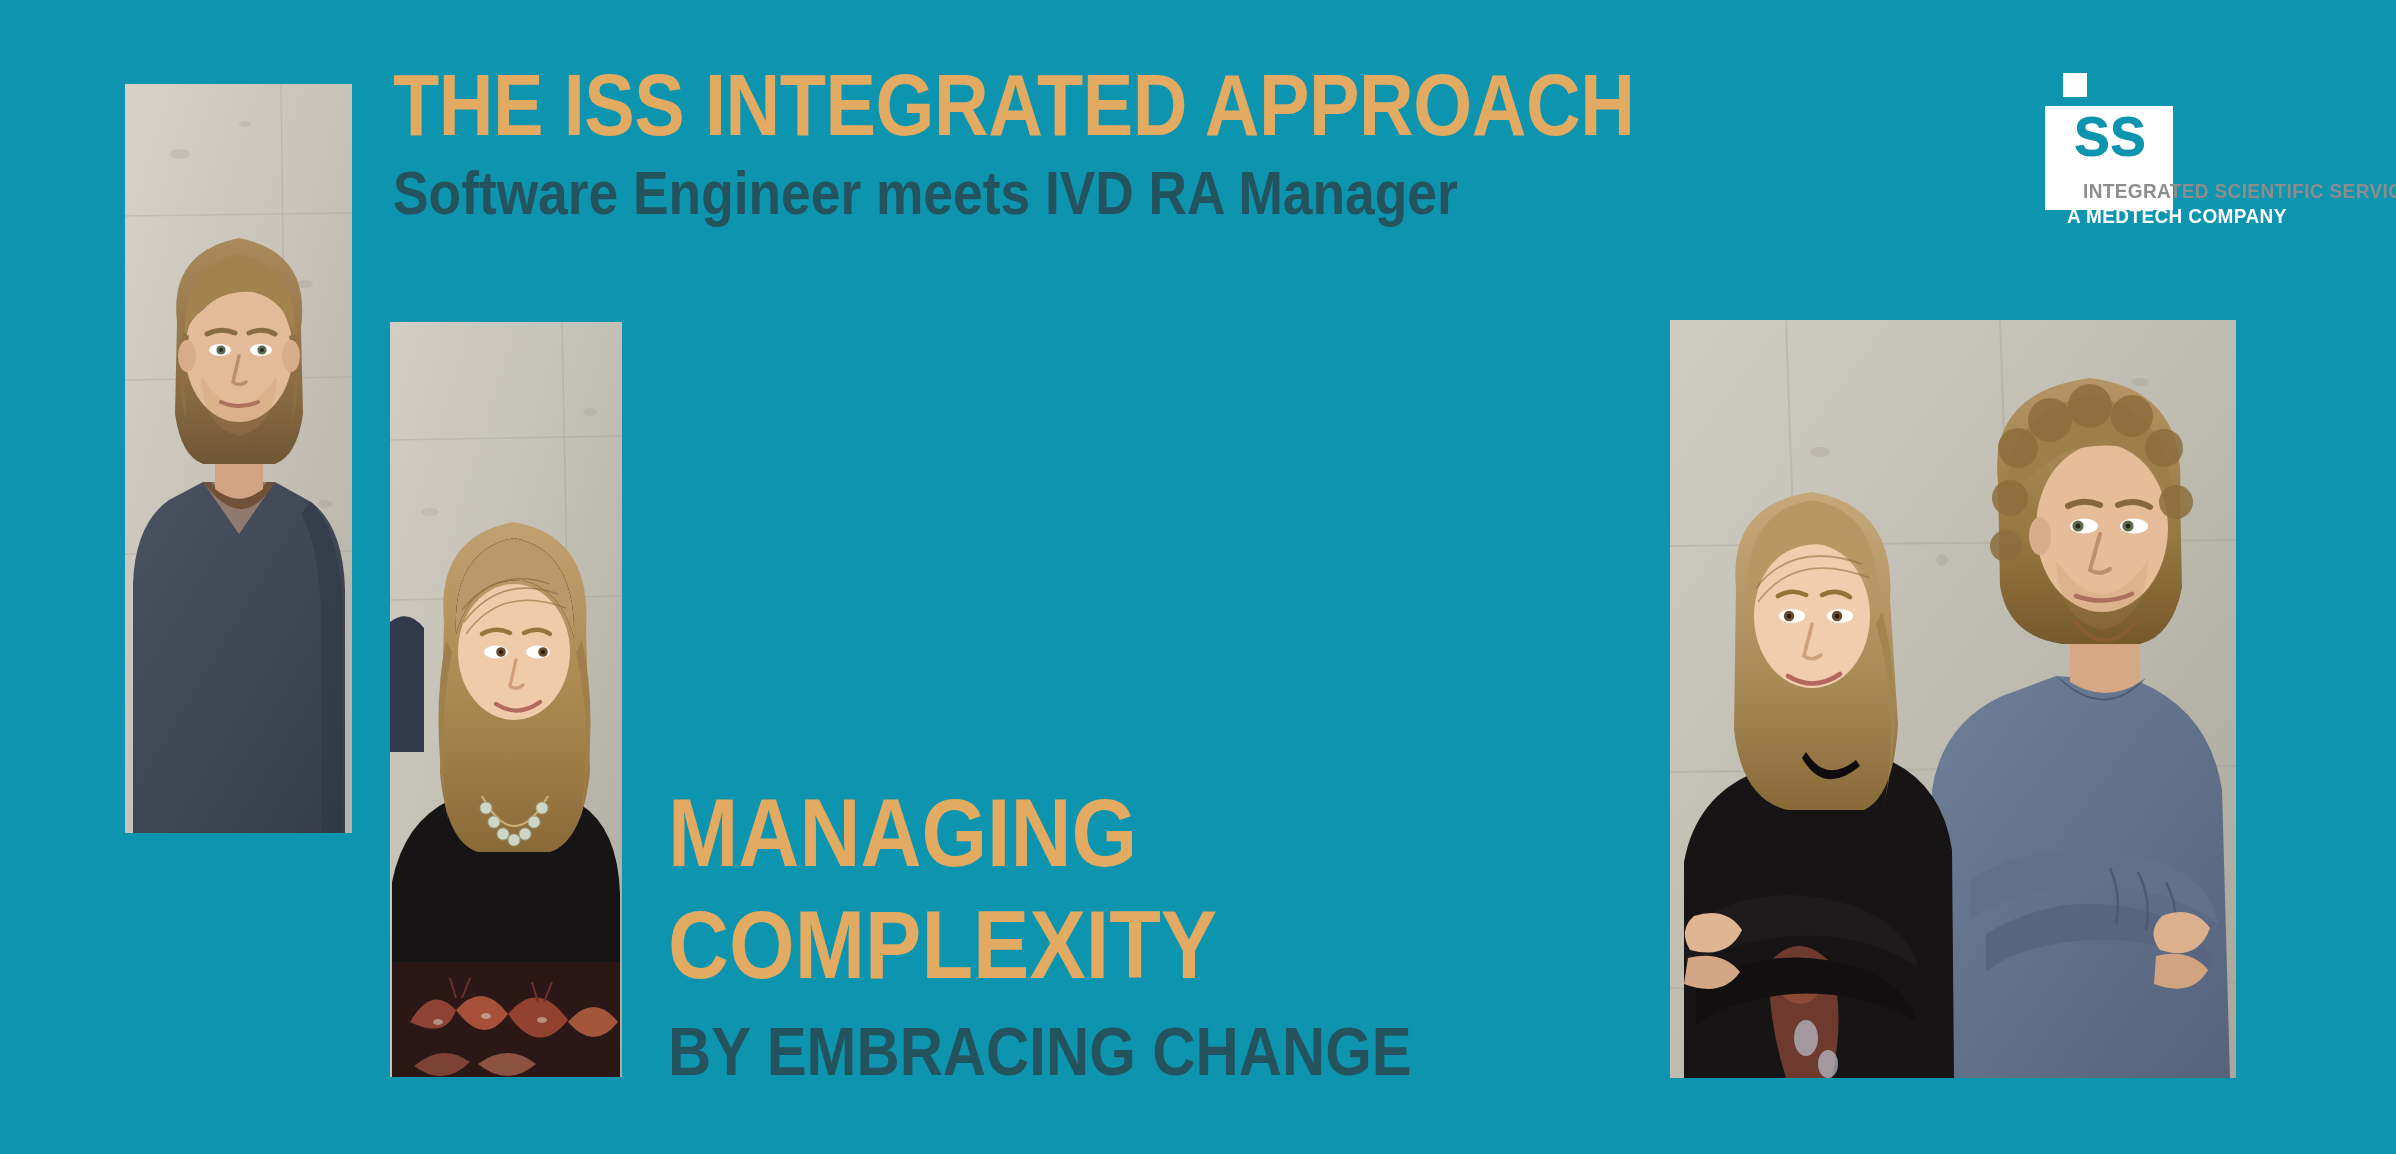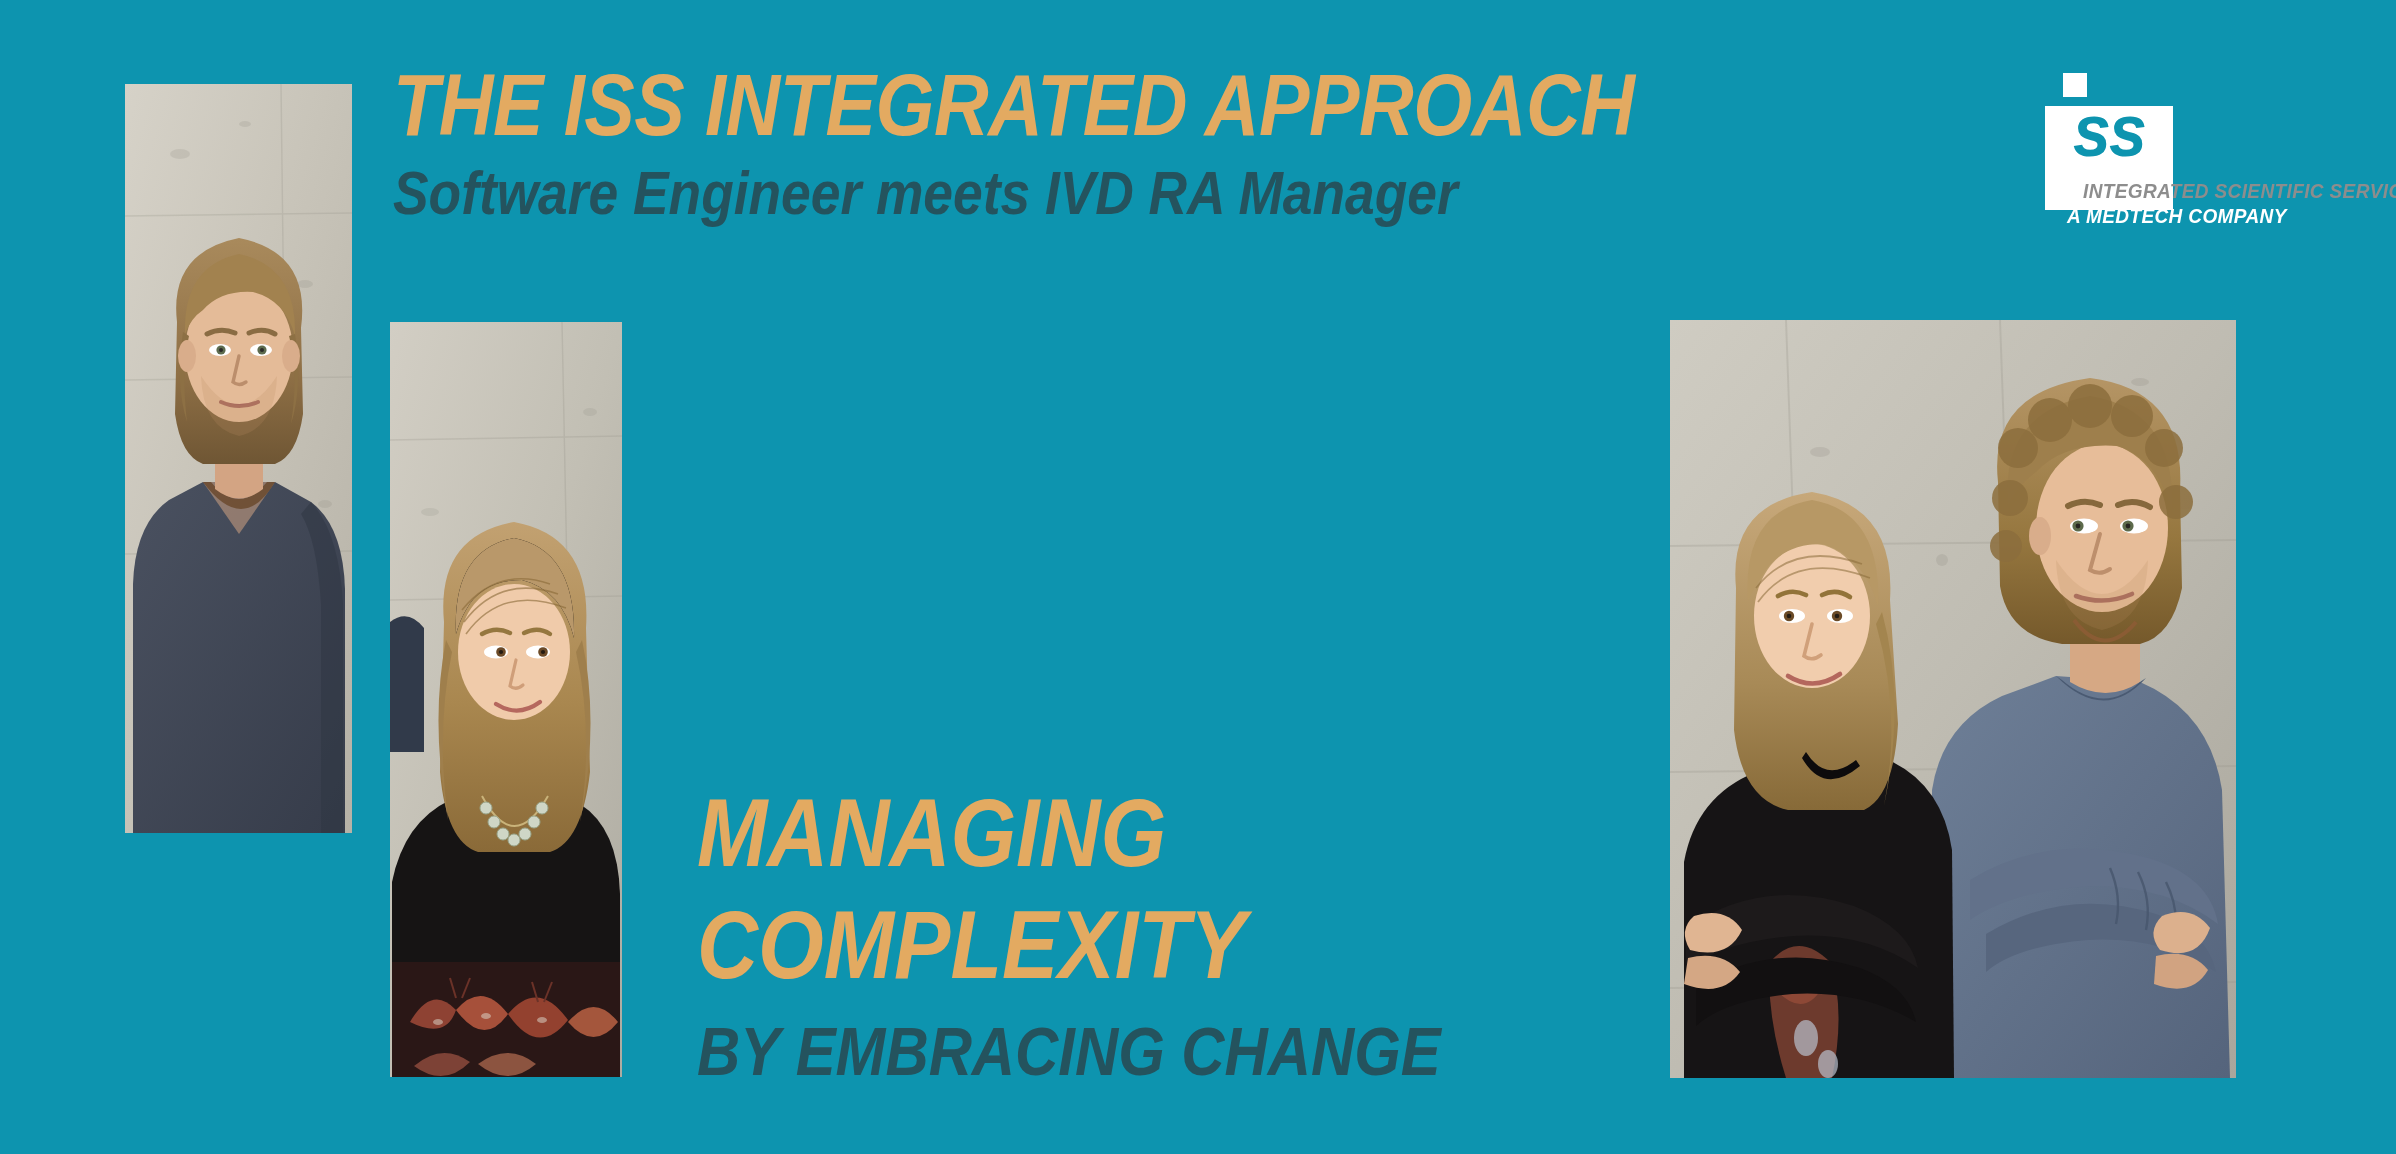--- a/index.html
+++ b/index.html
@@ -12,21 +12,20 @@
     height: 1154px;
     overflow: hidden;
     font-family: "Liberation Sans", sans-serif;
   }
   #banner {
     position: relative;
     width: 2396px;
     height: 1154px;
     background: #0d94af;
     overflow: hidden;
-    font-style: italic;
   }
 
   
   .photo {
     position: absolute;
     overflow: hidden;
     background: #b9b6ae;
   }
   .photo svg { display: block; width: 100%; height: 100%; }
 
@@ -61,21 +60,21 @@
     font-weight: 700;
     font-size: 62px;
     line-height: 1.0;
     transform: scaleX(0.86);
     transform-origin: left center;
     white-space: nowrap;
   }
 
   #tagline-group {
     position: absolute;
-    left: 697px;
+    left: 668px;
     top: 785px;
     width: 900px;
   }
   .tagline-line {
     margin: 0;
     color: #e3aa61;
     font-family: "Liberation Sans Narrow", "Liberation Sans", sans-serif;
     font-weight: 700;
     font-size: 96px;
     line-height: 1.0;

